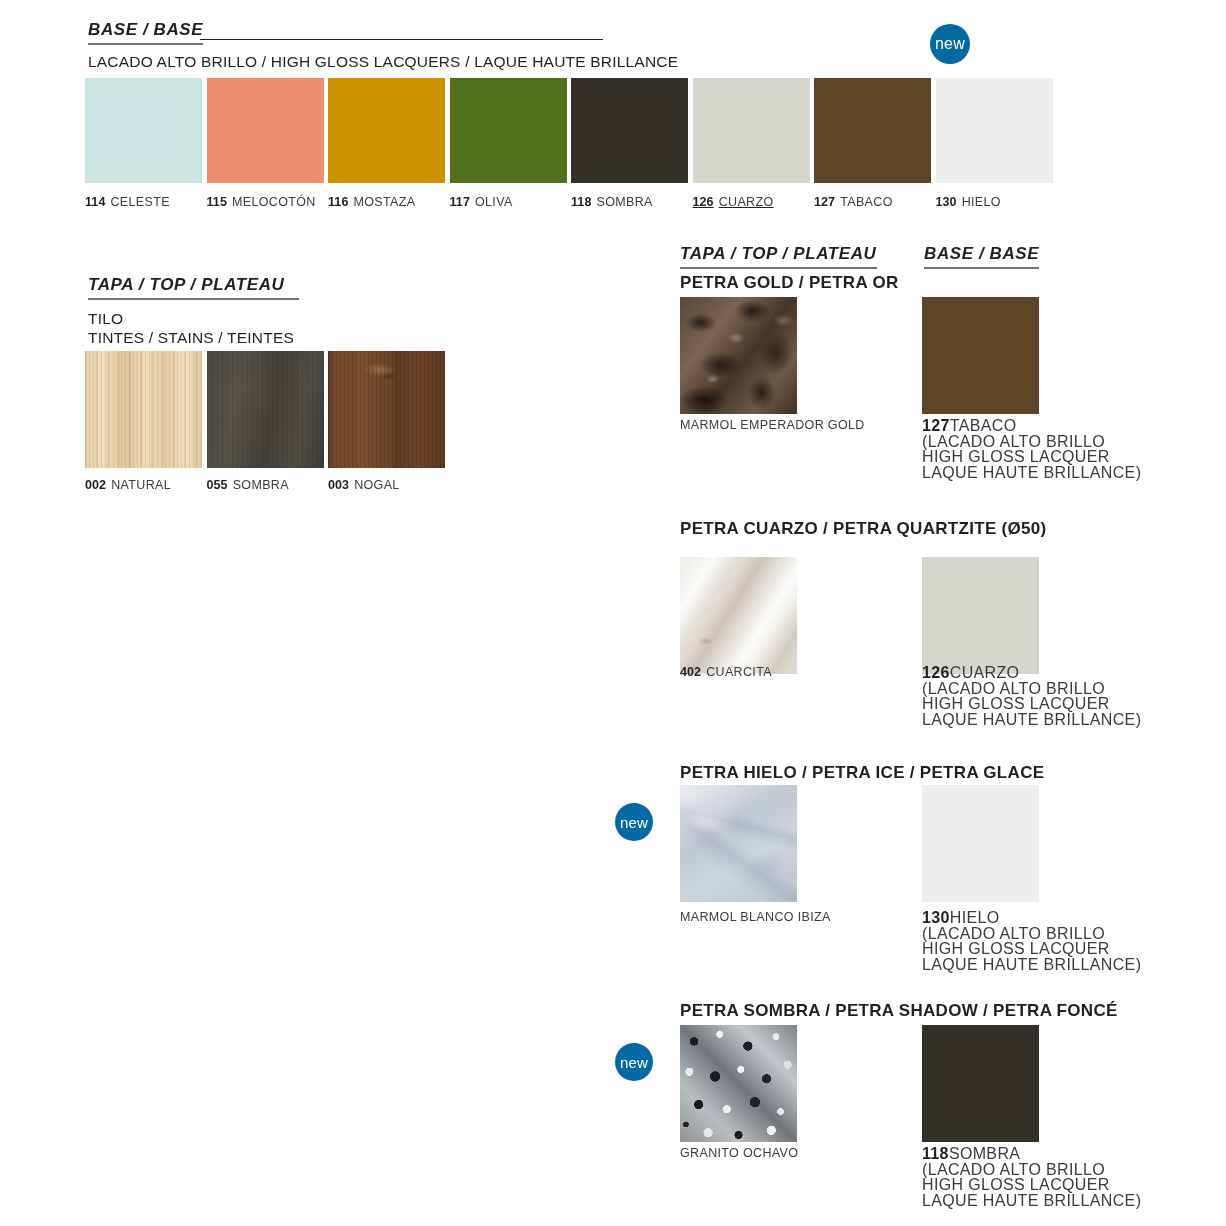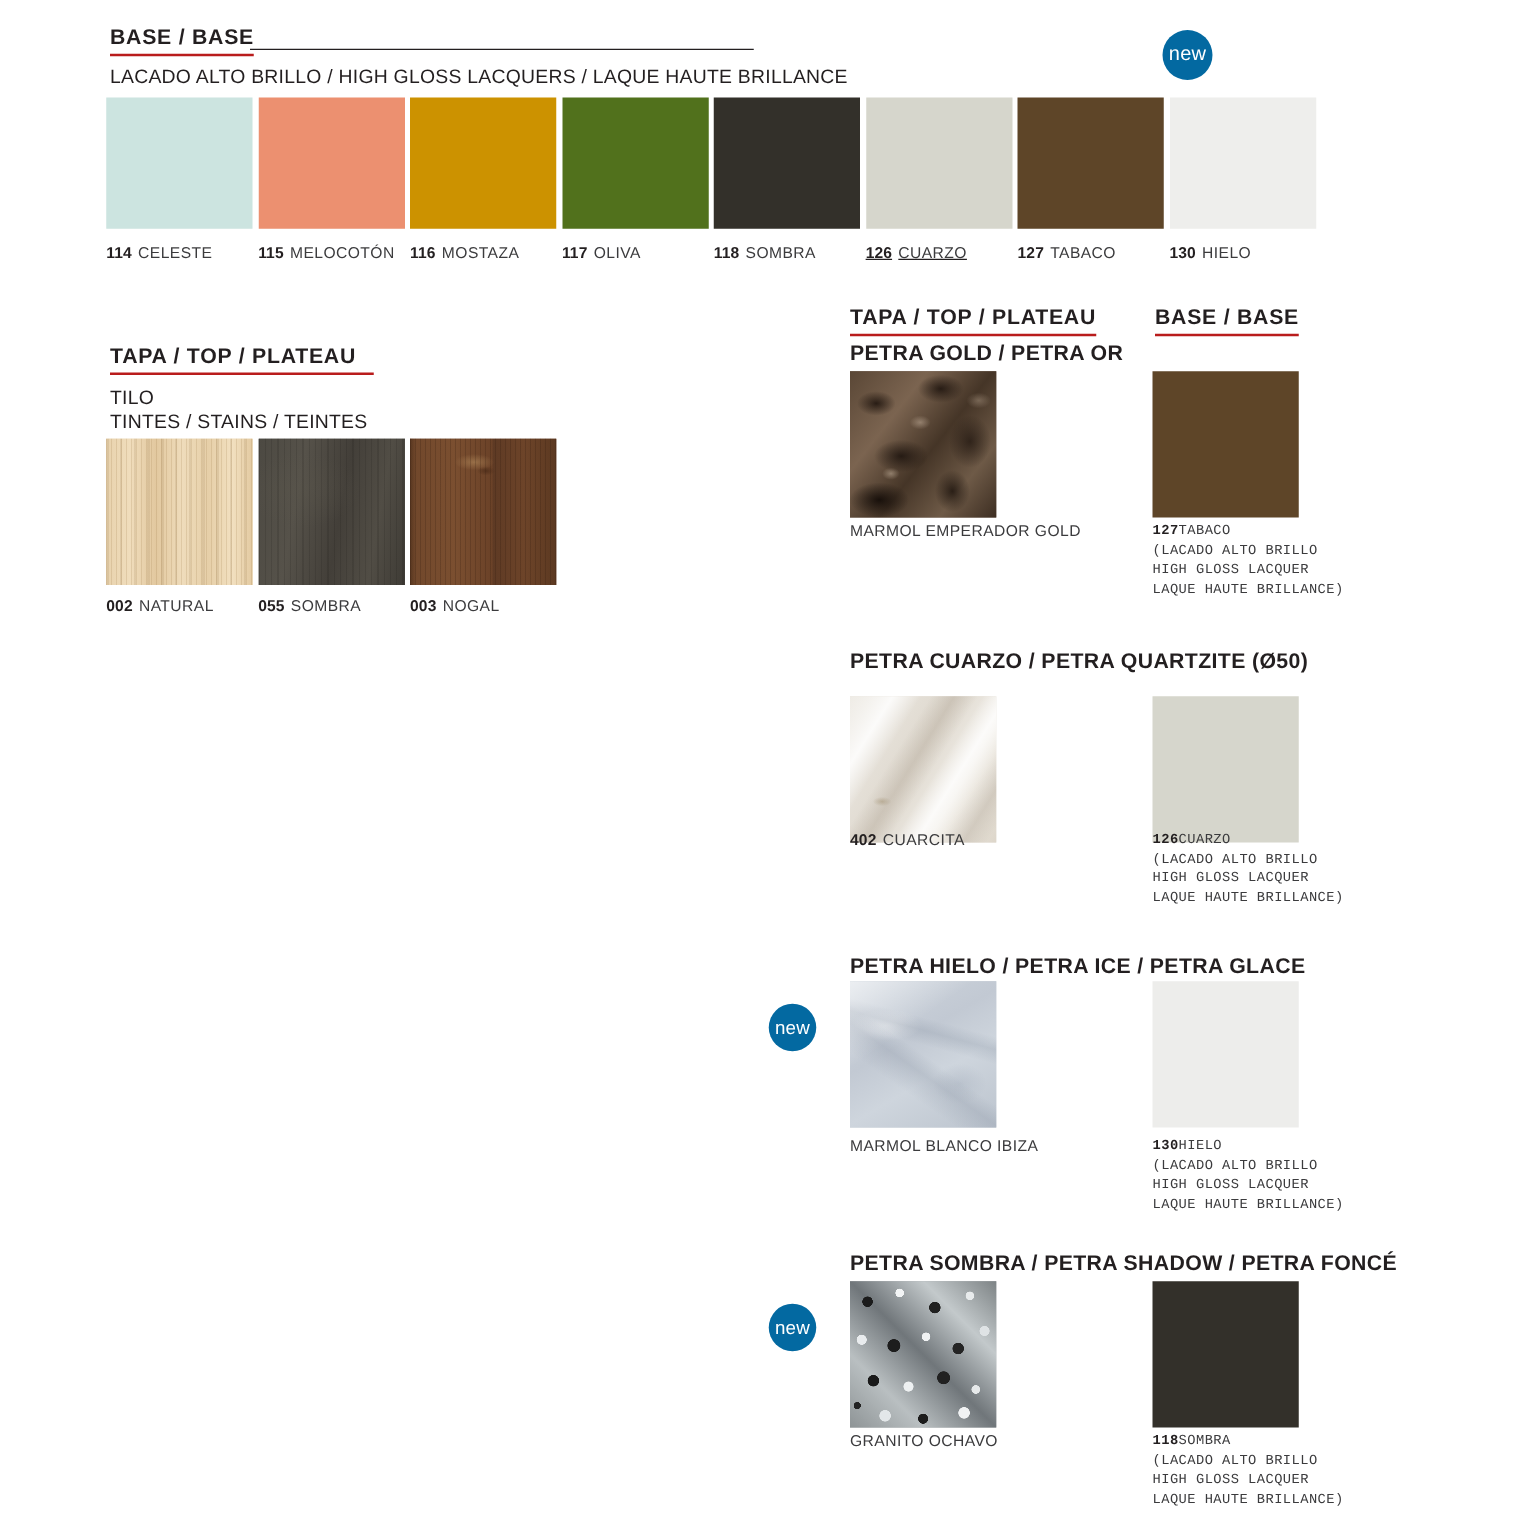--- a/index.html
+++ b/index.html
@@ -16,24 +16,25 @@
   }
 
   .abs { position: absolute; }
 
   
   .hd-underline {
     font-size: 17px;
     font-weight: 700;
     letter-spacing: 0.6px;
     color: #231f20;
-    border-bottom: 2px solid #b91c1c;
+    border-bottom: 2px solid #737373;
     display: inline-block;
     padding-bottom: 3px;
     white-space: nowrap;
+    font-style: italic;
   }
   .hd-rule {
     border-bottom: 1.5px solid #231f20;
     height: 0;
   }
   .subhead {
     font-size: 15.5px;
     font-weight: 400;
     letter-spacing: 0.2px;
     color: #231f20;
@@ -69,26 +70,25 @@
     letter-spacing: 0.1px;
   }
   .cap .sp { display: inline-block; width: 5px; }
   .cap-plain {
     font-size: 12.5px;
     letter-spacing: 0.35px;
     color: #3b3b3d;
     white-space: nowrap;
   }
   .cap-multi {
-    font-size: 11px;
+    font-size: 16px;
     line-height: 15.5px;
     letter-spacing: 0.35px;
     color: #3b3b3d;
     white-space: nowrap;
-    font-family: Liberation Mono, monospace;
   }
   .cap-multi b { color: #231f20; font-weight: 700; }
 
   
   .badge-new {
     width: 40px; height: 40px;
     border-radius: 50%;
     background: #0369a1;
     color: #ffffff;
     font-size: 16px;

